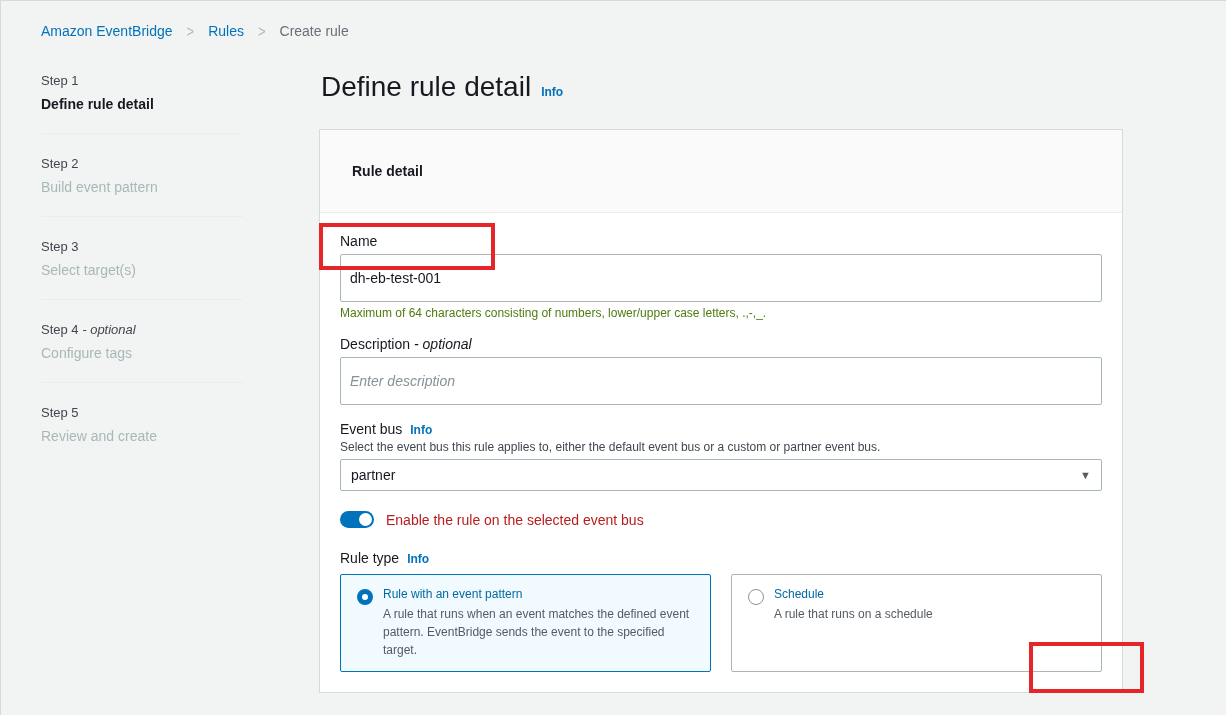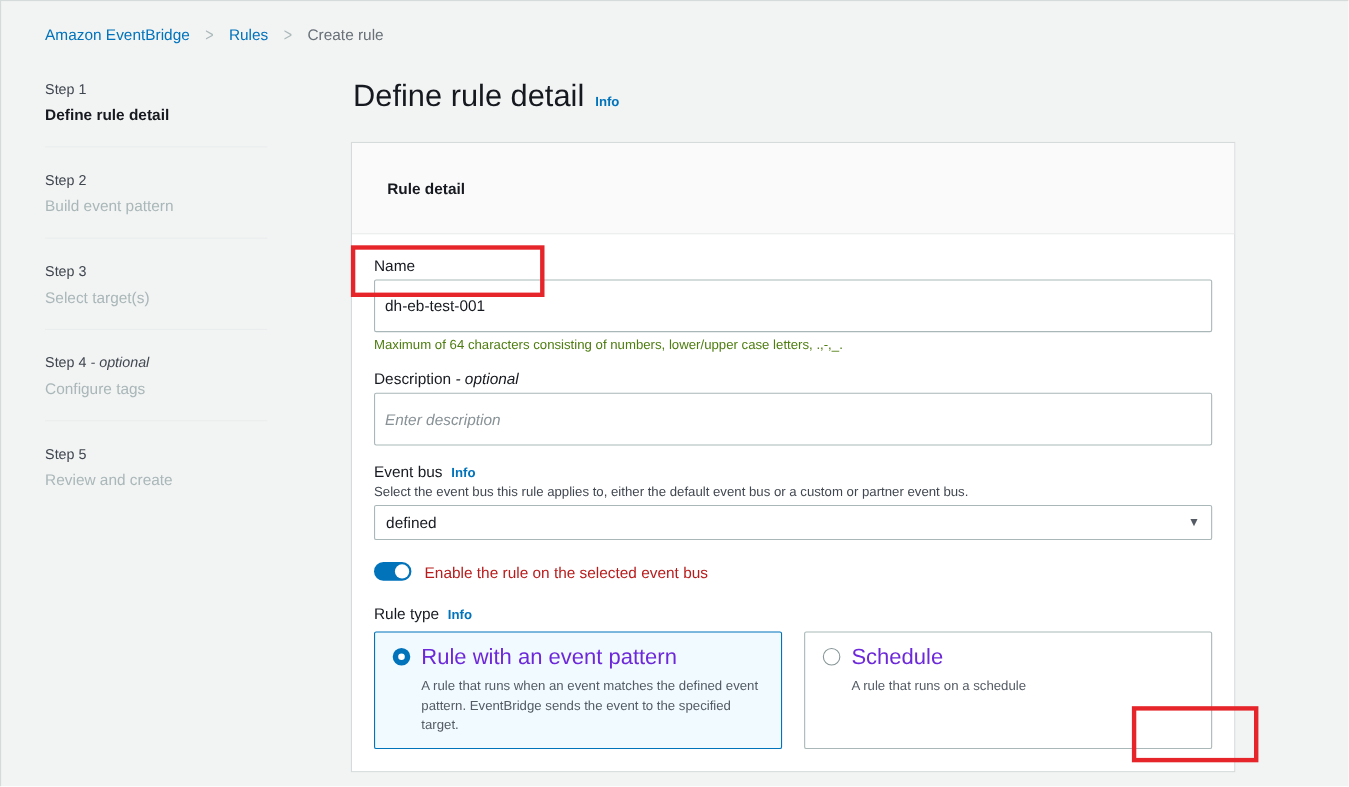--- a/index.html
+++ b/index.html
@@ -57,21 +57,21 @@
   .toggle-label{font-size:14px;color:#b91c1c;}
   
   .cards{display:flex;gap:20px;margin-top:8px;}
   .card{
     flex:1;min-height:88px;border:1px solid #aab7b8;border-radius:2px;background:#fff;
     padding:12px 16px;display:flex;gap:10px;cursor:pointer;
   }
   .card.selected{border-color:#0073bb;background:#f1faff;}
   .radio{width:16px;height:16px;border-radius:50%;border:1px solid #879596;background:#fff;flex:0 0 auto;margin-top:2px;}
   .radio.checked{border:5px solid #0073bb;}
-  .card-title{font-size:20px;color:#6d28d9;margin-bottom:4px;}
+  .card-title{font-size:12px;color:#0369a1;margin-bottom:4px;}
   .card-desc{font-size:12px;color:#545b64;line-height:1.5;max-width:330px;}
   
   .footer{display:flex;align-items:center;justify-content:flex-end;gap:26px;margin-top:22px;padding-right:0;}
   .btn-cancel{font-size:14px;font-weight:bold;color:#545b64;background:none;border:none;cursor:pointer;font-family:"Liberation Sans", sans-serif;}
   .btn-next{
     font-size:14px;font-weight:bold;color:#fff;background:#ec7211;border:1px solid #ec7211;
     border-radius:2px;padding:7px 21px;cursor:pointer;font-family:"Liberation Sans", sans-serif;
   }
   
   .annotation{position:absolute;border:4px solid #e5252a;background:transparent;pointer-events:none;}
@@ -149,21 +149,21 @@
           <input class="text-input" type="text" placeholder="Enter description" style="">
         </div>
 
         <div class="field">
           <div class="field-label">
             <span>Event bus</span>
             <a class="info-link">Info</a>
           </div>
           <div class="field-desc">Select the event bus this rule applies to, either the default event bus or a custom or partner event bus.</div>
           <div class="select">
-            <span>defined</span>
+            <span>partner</span>
             <span class="caret">▼</span>
           </div>
         </div>
 
         <div class="toggle-row">
           <div class="toggle">
             <div class="knob"></div>
           </div>
           <span class="toggle-label">Enable the rule on the selected event bus</span>
         </div>

